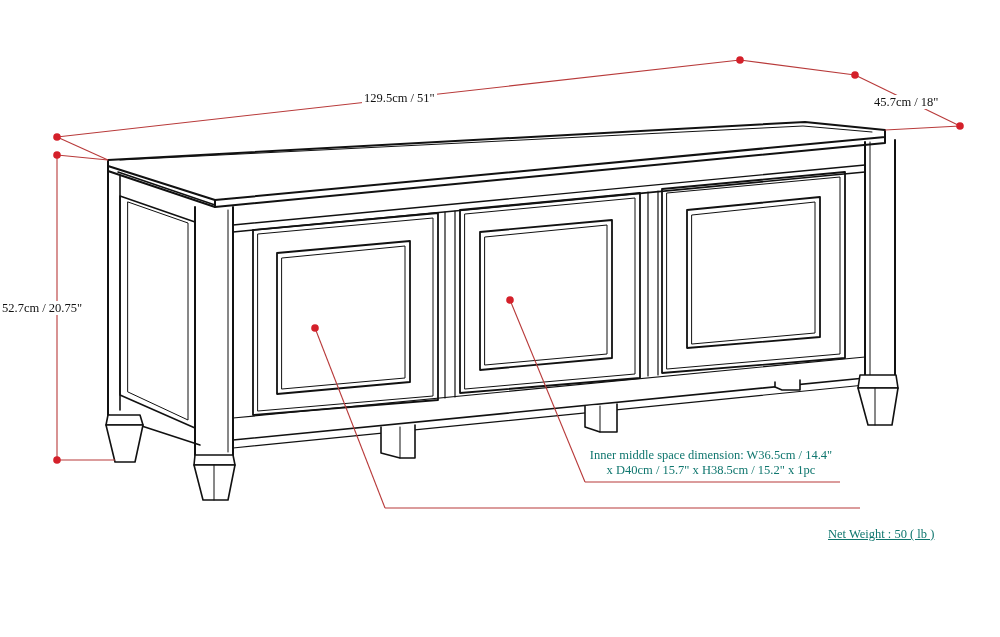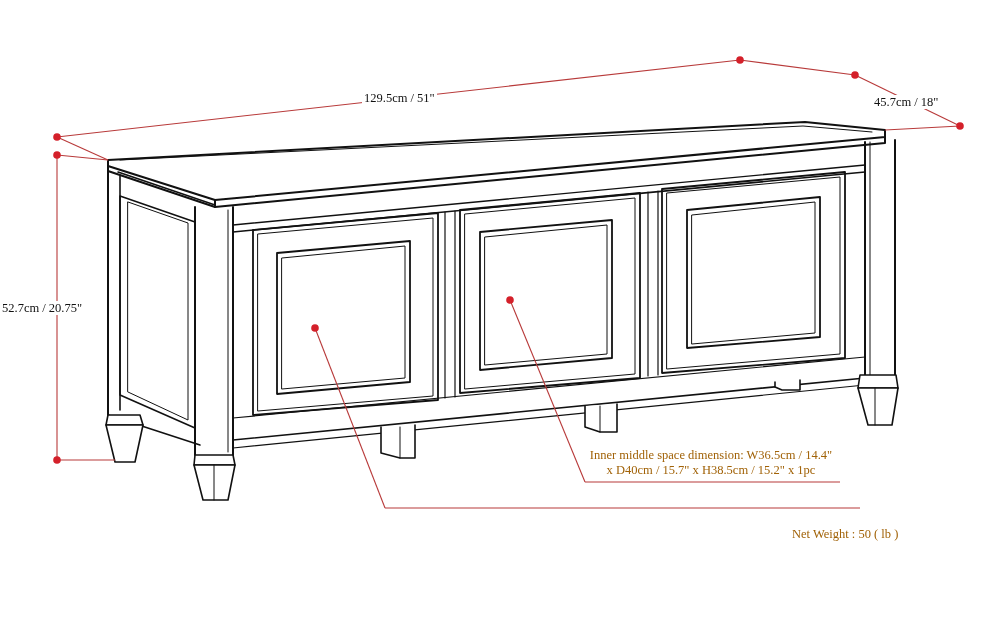--- a/index.html
+++ b/index.html
@@ -1,21 +1,21 @@
 <!DOCTYPE html>
 <html><head>
 <meta charset="utf-8">
 <style>
   html, body { margin: 0; padding: 0; background: #ffffff; }
   body { width: 1000px; height: 637px; position: relative; overflow: hidden;
          font-family: "Liberation Serif", "DejaVu Serif", serif; }
   #stage { position: absolute; left: 0; top: 0; width: 1000px; height: 637px; }
   .lbl { position: absolute; color: #111; font-size: 12.5px; white-space: nowrap;
          background: #fff; padding: 0 2px; line-height: 14px; }
-  .note { position: absolute; color: #a16207; font-size: 12.5px; line-height: 15px; white-space: nowrap; }
+  .note { position: absolute; color: #0f766e; font-size: 12.5px; line-height: 15px; white-space: nowrap; }
   .note.center { text-align: center; }
 </style>
 </head>
 <body>
 
 <div id="stage">
   <svg width="1000" height="637" viewBox="0 0 1000 637" xmlns="http://www.w3.org/2000/svg">
     <g fill="none" stroke="#111" stroke-width="1.6" stroke-linejoin="round" stroke-linecap="round">
 
       <g>
@@ -138,14 +138,14 @@
   <span class="lbl" style="left:362px; top:91px;">129.5cm / 51"</span>
   <span class="lbl" style="left:872px; top:95px;">45.7cm / 18"</span>
   <span class="lbl" style="left:0px; top:301px;">52.7cm / 20.75"</span>
 
   <div class="note center" style="left:587px; top:448px; width:248px;">
     <div>Inner middle space dimension: W36.5cm / 14.4"</div>
     <div>x D40cm / 15.7" x H38.5cm / 15.2" x 1pc</div>
   </div>
 
 
-  <div class="note" style="left:792px; top:527px;">Net Weight : 50 ( lb )</div>
+  <div class="note" style="left:828px; top:527px;text-decoration:underline;">Net Weight : 50 ( lb )</div>
 </div>
 
 </body></html>

